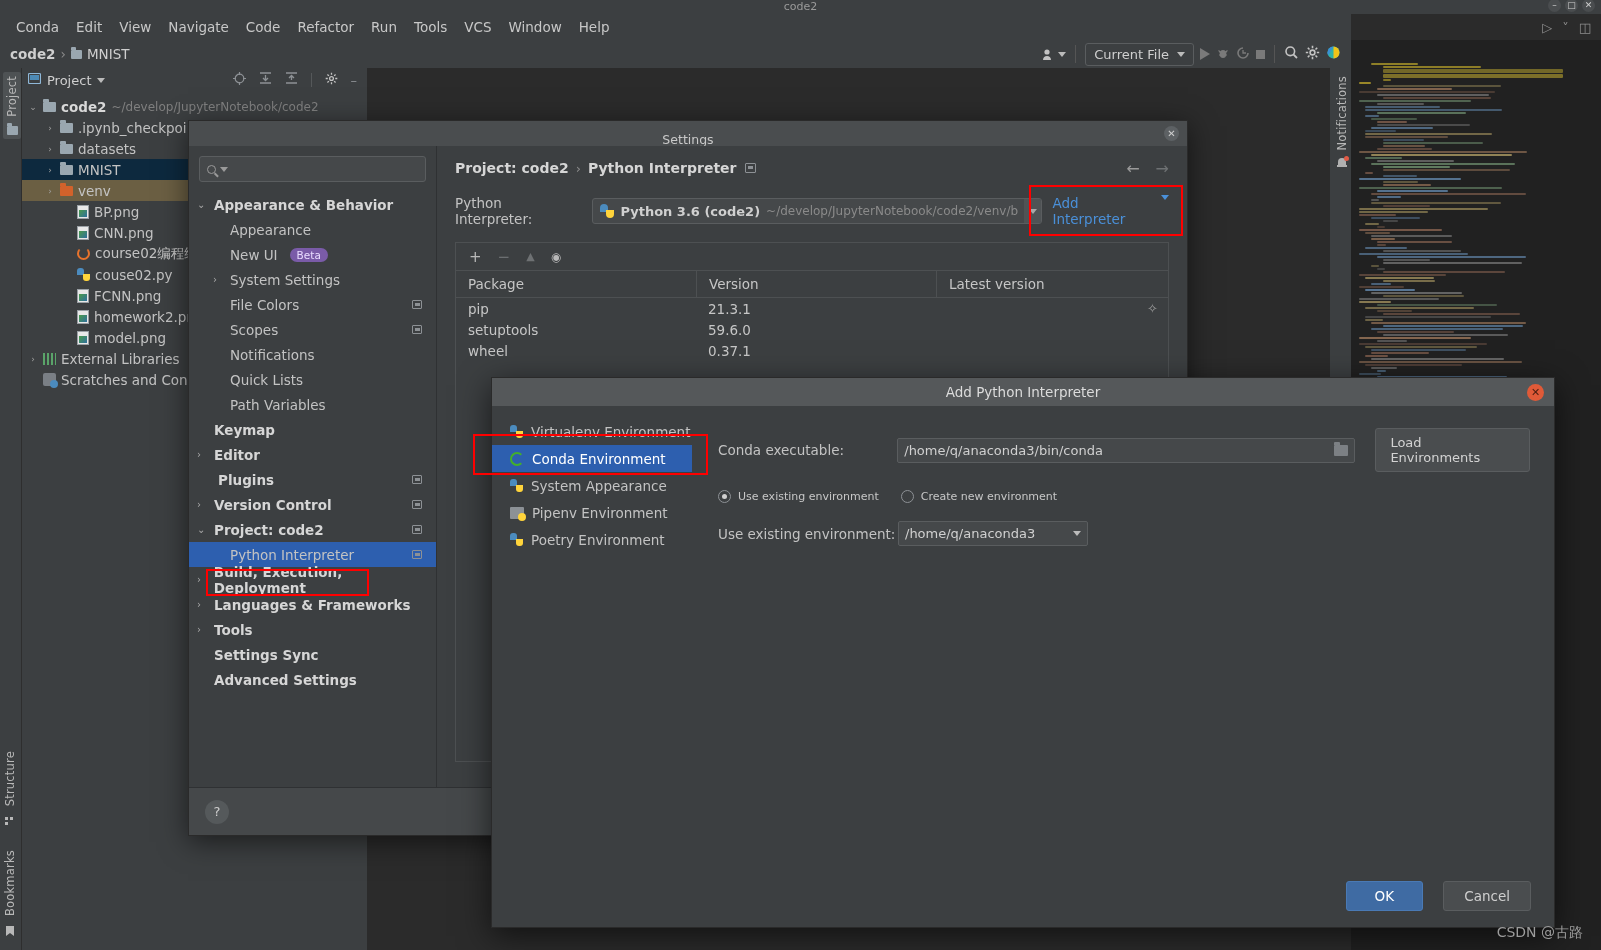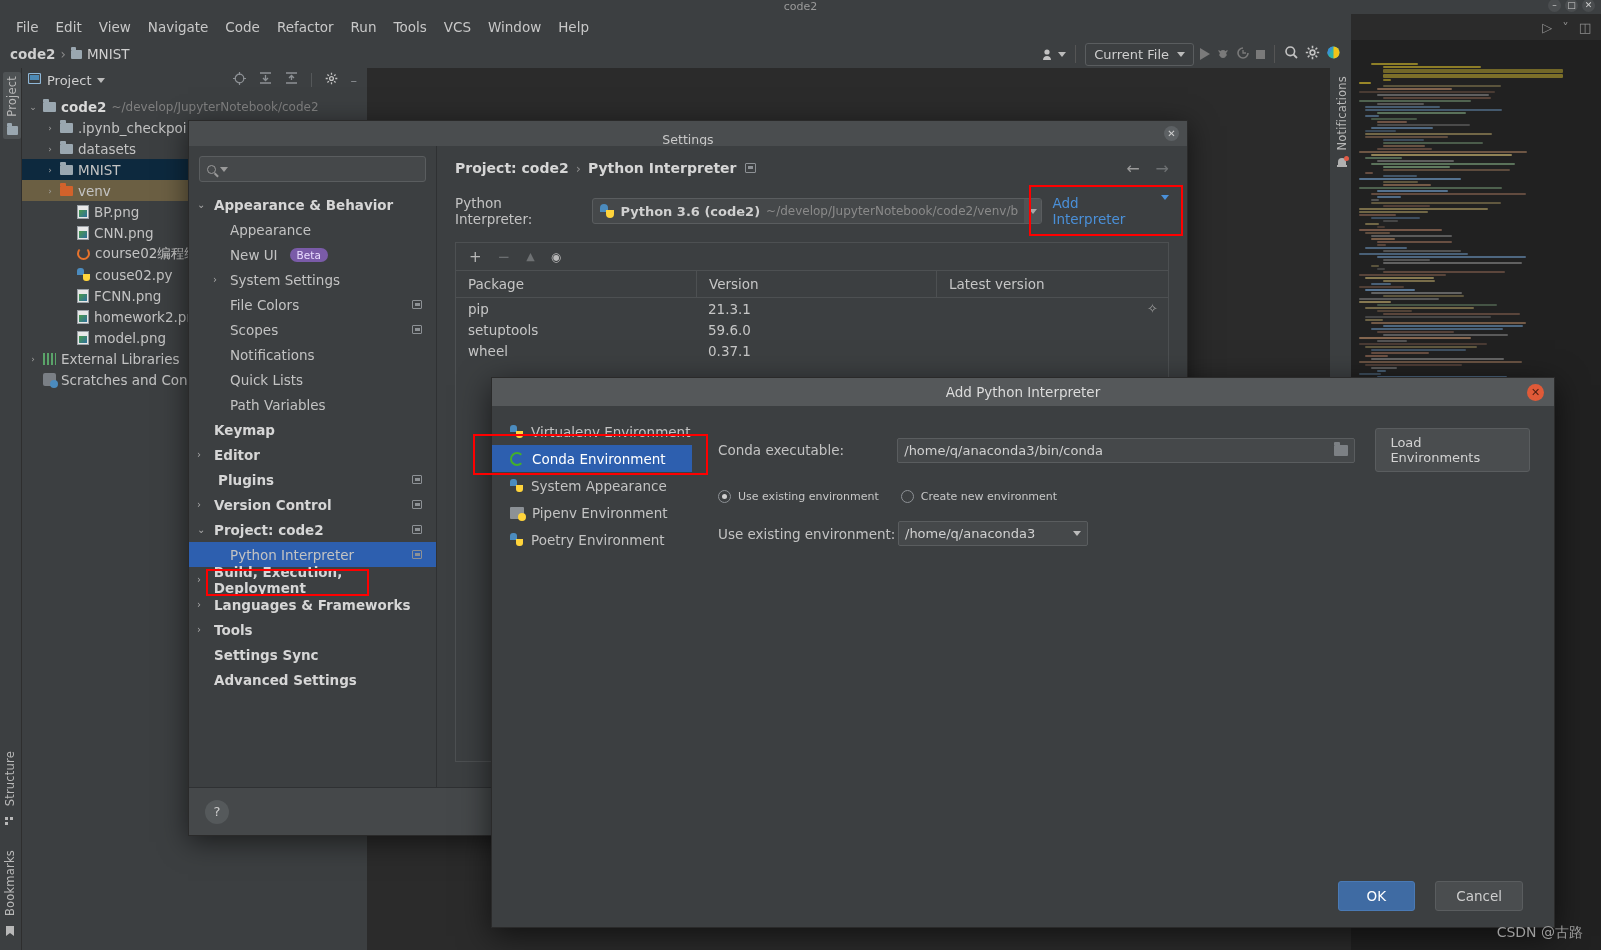--- a/index.html
+++ b/index.html
@@ -220,21 +220,21 @@
   }
   .folder-btn { margin-left:auto; width:14px;height:11px;background:#7c8084;border-radius:1px;position:relative;}
   .folder-btn:before{content:"";position:absolute;left:0;top:-3px;width:6px;height:3px;background:#7c8084;border-radius:1px 1px 0 0;}
   .btn {
     border:1px solid #5a5d5f; border-radius:3px; background:#4a4d4f; color:#d3d3d3;
     font-size:13px; padding:6px 14px;
   }
   .radio { width:13px;height:13px;border-radius:50%;border:1.5px solid #8d9195; display:inline-block; position:relative; flex:0 0 auto;}
   .radio.on:after{content:"";position:absolute;left:3px;top:3px;width:5px;height:5px;border-radius:50%;background:#cfcfcf;}
   .radio-lbl { font-size:11px; color:#c7c7c7; margin-left:7px; margin-right:22px; }
-  #addpy-bottom { position:absolute; left:0; right:11px; bottom:0; height:60px;margin-left:16px; }
+  #addpy-bottom { position:absolute; left:0; right:3px; bottom:0; height:60px;margin-left:16px; }
   #ok-btn { position:absolute; right:128px; bottom:16px; background:#3f6ba3; border:1px solid #4a7ab5;
      color:#ffffff; border-radius:3px; padding:6px 28px; font-size:13.5px; }
   #cancel-btn { position:absolute; right:20px; bottom:16px; background:#4a4d4f; border:1px solid #5a5d5f;
      color:#cfcfcf; border-radius:3px; padding:6px 20px; font-size:13.5px; }
 
   
   .redbox { border:2px solid #ff0000; pointer-events:none; }
 
   #watermark { right:18px; bottom:8px; color:#9c9c9c; font-size:14px; }
 </style>
@@ -244,21 +244,21 @@
 <div id="titlebar" class="abs">
   <span>code2</span>
   <span id="win-buttons">
     <span class="wb">–</span>
     <span class="wb">□</span>
     <span class="wb">✕</span>
   </span>
 </div>
 
 <div id="menubar" class="abs">
-  <span class="menu-item">File</span>
+  <span class="menu-item">Conda</span>
   <span class="menu-item">Edit</span>
   <span class="menu-item">View</span>
   <span class="menu-item">Navigate</span>
   <span class="menu-item">Code</span>
   <span class="menu-item">Refactor</span>
   <span class="menu-item">Run</span>
   <span class="menu-item">Tools</span>
   <span class="menu-item">VCS</span>
   <span class="menu-item">Window</span>
   <span class="menu-item">Help</span>

